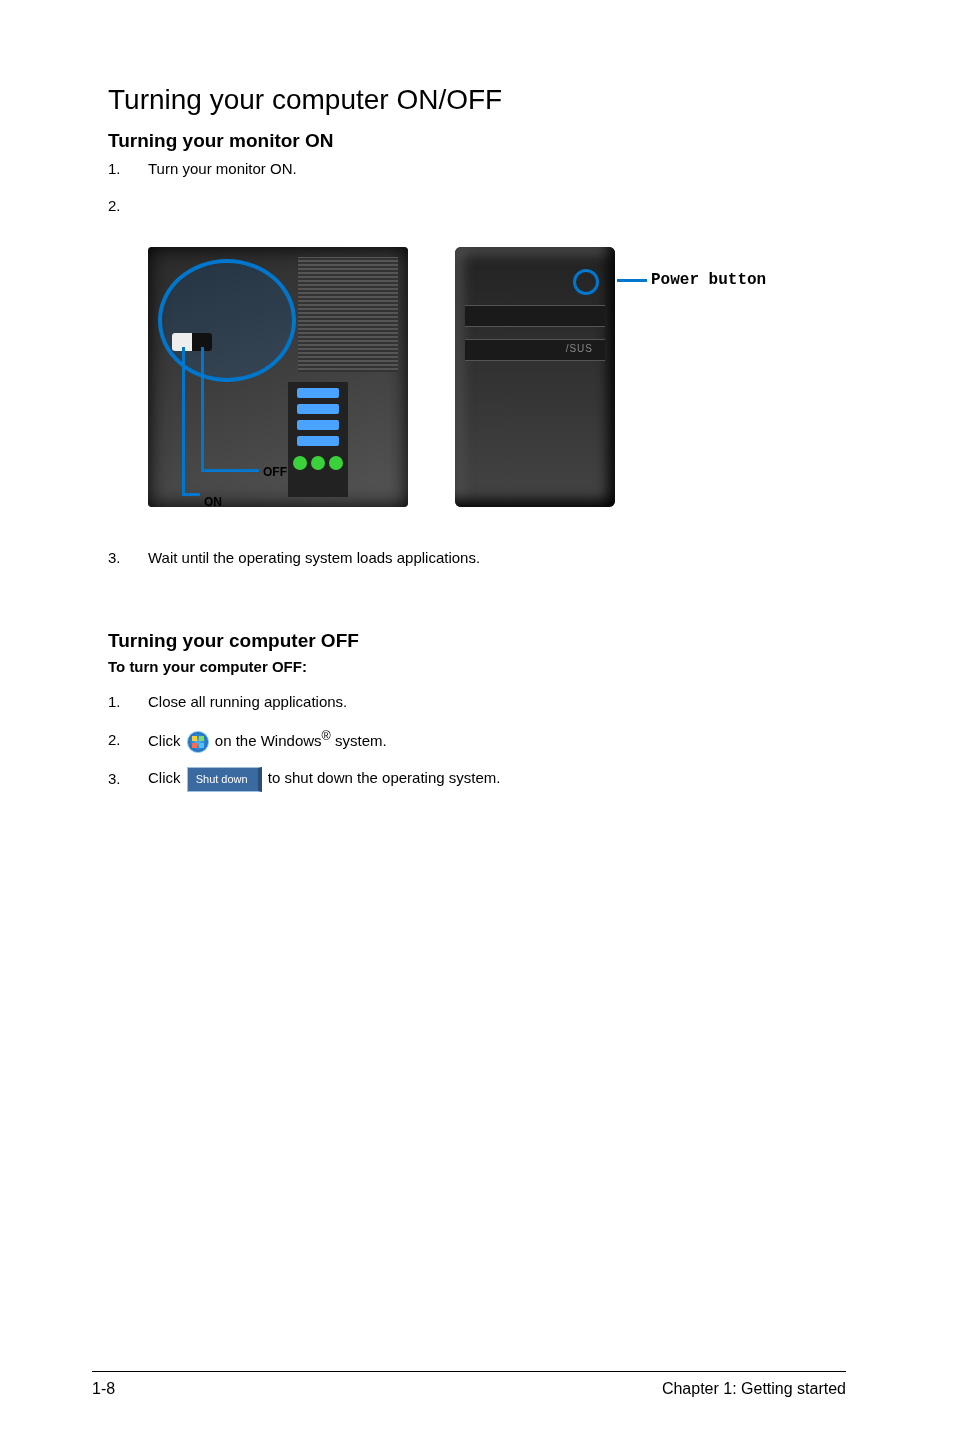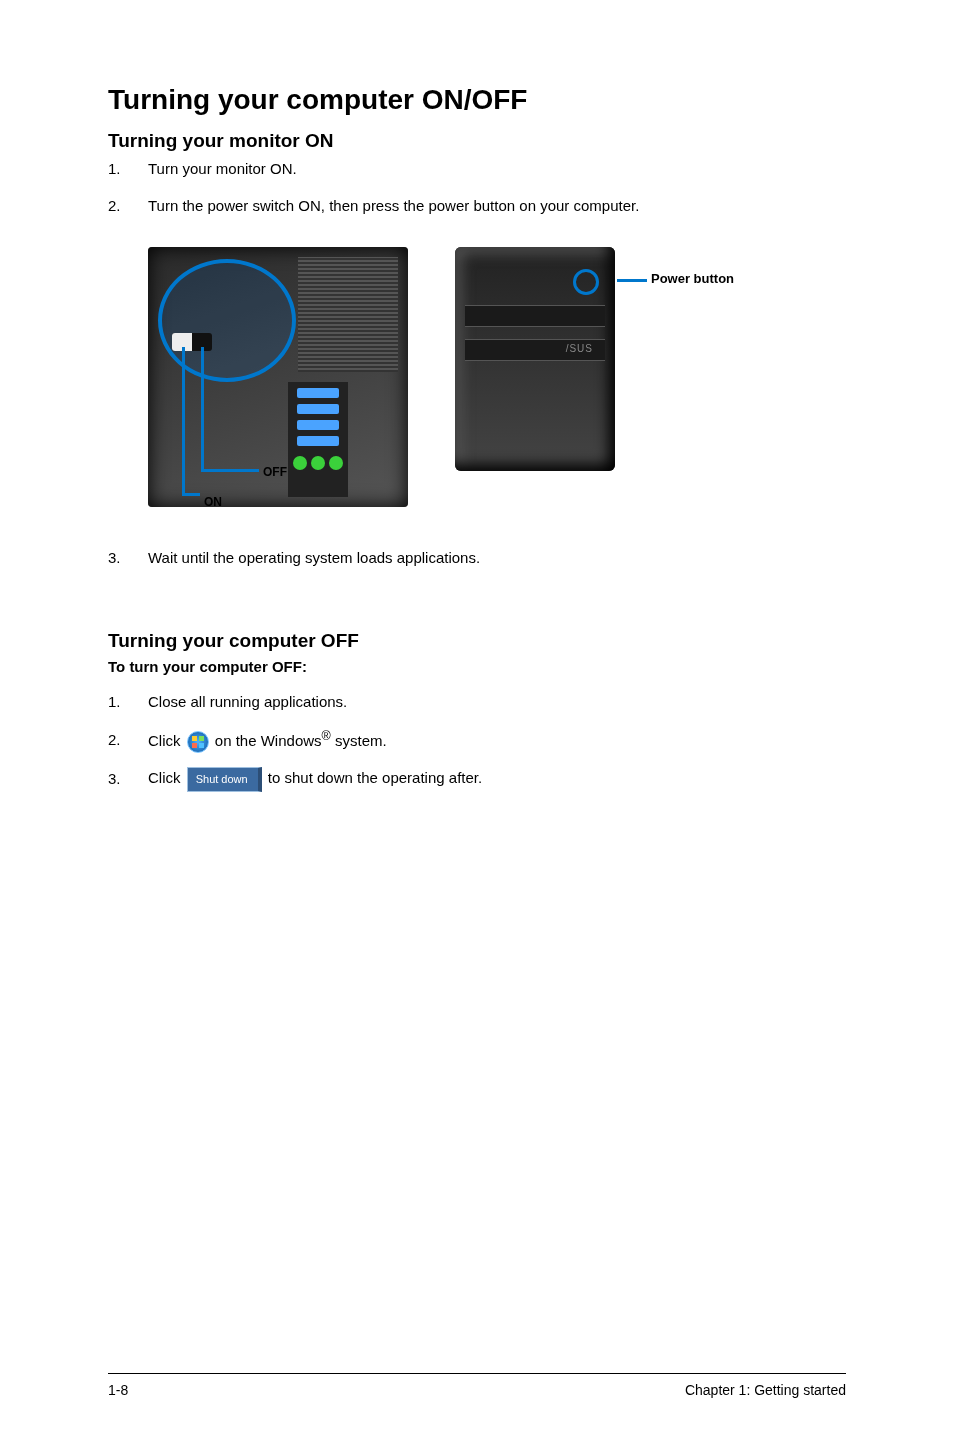--- a/index.html
+++ b/index.html
@@ -11,21 +11,21 @@
   }
   .page {
     width: 954px;
     height: 1438px;
     box-sizing: border-box;
     padding: 84px 108px 30px 108px;
     position: relative;
   }
   h1 {
     font-size: 28px;
-    font-weight: bold;
+    font-weight: normal;
     margin: 0 0 14px 0;
   }
   p.intro {
     font-size: 15px;
     margin: 0 0 44px 0;
   }
   h2 {
     font-size: 19px;
     font-weight: bold;
     margin: 0 0 6px 0;
@@ -108,40 +108,40 @@
   .off-line2 { position:absolute; top:222px; left:53px; width:58px; height:3px; background:#0077cc; }
   .on-line { position:absolute; top:100px; left:34px; width:3px; height:148px; background:#0077cc; }
   .on-line2 { position:absolute; top:246px; left:34px; width:18px; height:3px; background:#0077cc; }
 
   .fig-front {
     position: relative;
     width: 180px;
   }
   .tower-front {
     width: 160px;
-    height: 224px;
+    height: 260px;
     background: linear-gradient(180deg,#222,#444);
     border-radius: 6px;
     position: relative;
     box-shadow: inset -6px -6px 14px #000, inset 6px 6px 14px #555;
   }
   .power-btn-circle {
     position:absolute;
     top:22px; right:16px;
     width:20px; height:20px;
     border:3px solid #0077cc;
     border-radius:50%;
   }
   .tower-front .bay { position:absolute; left:10px; right:10px; height:20px; background:#1a1a1a; border-top:1px solid #555; border-bottom:1px solid #555; }
   .bay.b1{top:58px;} .bay.b2{top:92px;}
   .tower-front .logo { position:absolute; top:96px; right:22px; color:#888; font-size:10px; letter-spacing:1px; }
   .pwr-line { position:absolute; top:32px; left:162px; width:30px; height:3px; background:#0077cc; }
   .pwr-label {
     position:absolute; top:24px; left:196px;
-    font-size:13px; font-weight:bold; white-space:nowrap;
+    font-size:16px; font-weight:bold; white-space:nowrap;font-family:Liberation Mono, monospace;
   }
 
   .section-off { margin-top: 60px; }
 
   .inline-icon {
     display:inline-flex;
     align-items:flex-start;
     justify-content:center;
     vertical-align: middle;
     margin: 0 2px;
@@ -166,44 +166,43 @@
     font-size:11px;
     padding: 3px 10px 3px 8px;
     border:1px solid #9fc0e0;
     border-right:4px solid #2c4e76;
     white-space:nowrap;
   }
 
   .footer {
     position:absolute;
     bottom:40px;
-    left:108px;
+    left:92px;
     right:108px;
     border-top: 1px solid #000;
     padding-top:8px;
-    font-size:14px;
+    font-size:16px;
     display:flex;
     justify-content:space-between;
   }
 </style>
 </head>
 <body>
 
 <div class="page">
   <h1>Turning your computer ON/OFF</h1>
 
   <h2>Turning your monitor ON</h2>
   <ol>
     <li>
       <span class="num">1.</span>
       <span>Turn your monitor ON.</span>
     </li>
     <li>
       <span class="num">2.</span>
-      <span>Turn the power switch ON, then press the power button on your computer.</span>
     </li>
   </ol>
 
   <div class="figures-row">
     <div class="fig-rear">
       <div class="tower-rear">
         <div class="vent"></div>
         <div class="psu-zone"></div>
         <div class="switch-box"></div>
         <div class="io">
@@ -260,21 +259,21 @@
           <span>system.</span>
         </span>
       </li>
       <li>
         <span class="num">3.</span>
         <span>
           <span>Click</span>
           <span class="inline-icon">
               <span class="shutdown-btn">Shut down</span>
             </span>
-          <span>to shut down the operating after.</span>
+          <span>to shut down the operating system.</span>
         </span>
       </li>
     </ol>
   </div>
 
   <div class="footer">
     <span>1-8</span>
     <span>Chapter 1: Getting started</span>
   </div>
 </div>

